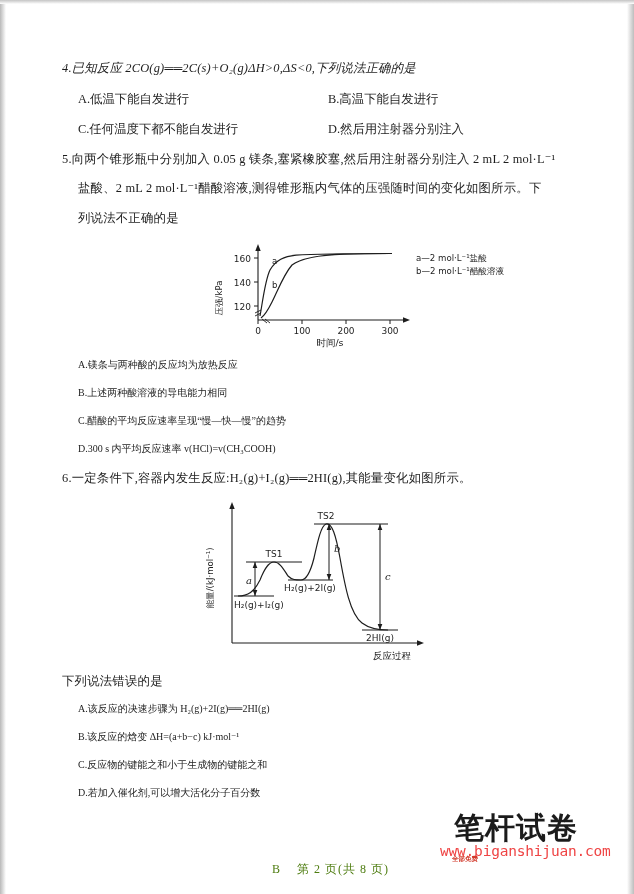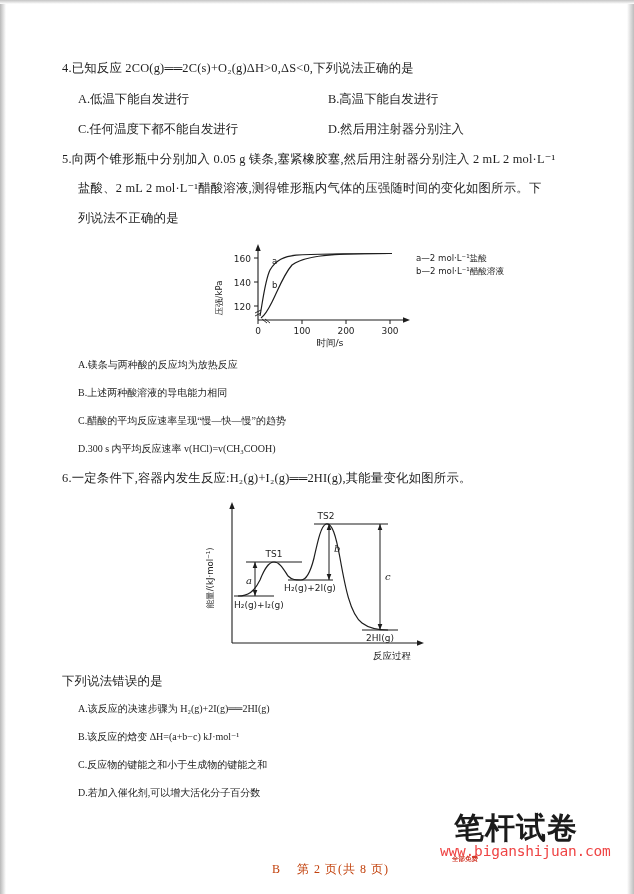--- a/index.html
+++ b/index.html
@@ -51,20 +51,21 @@
     line-height: 1.35;
     margin-bottom: 13px;
     letter-spacing: 0.2px;
     white-space: nowrap;
   }
   .q-line.indent {
     padding-left: 16px;
   }
   .q-stem {
     margin-bottom: 14px;
+    font-style: italic;
   }
   .opt-row {
     display: flex;
     margin-bottom: 13px;
     padding-left: 16px;
     font-size: 12.4px;
     color: #1d1d1d;
   }
   .opt-row .opt {
     white-space: nowrap;
@@ -97,21 +98,21 @@
   }
 
   
   .footer {
     position: absolute;
     left: 5px;
     right: 0;
     bottom: 16px;
     text-align: center;
     font-size: 12px;
-    color: #c2410c;
+    color: #4d7c0f;
     letter-spacing: 1px;
     padding-left: 22px;
   }
   .footer .sep { display: inline-block; width: 8px; }
 
   
   .watermark {
     position: absolute;
     right: 8px;
     bottom: 12px;

